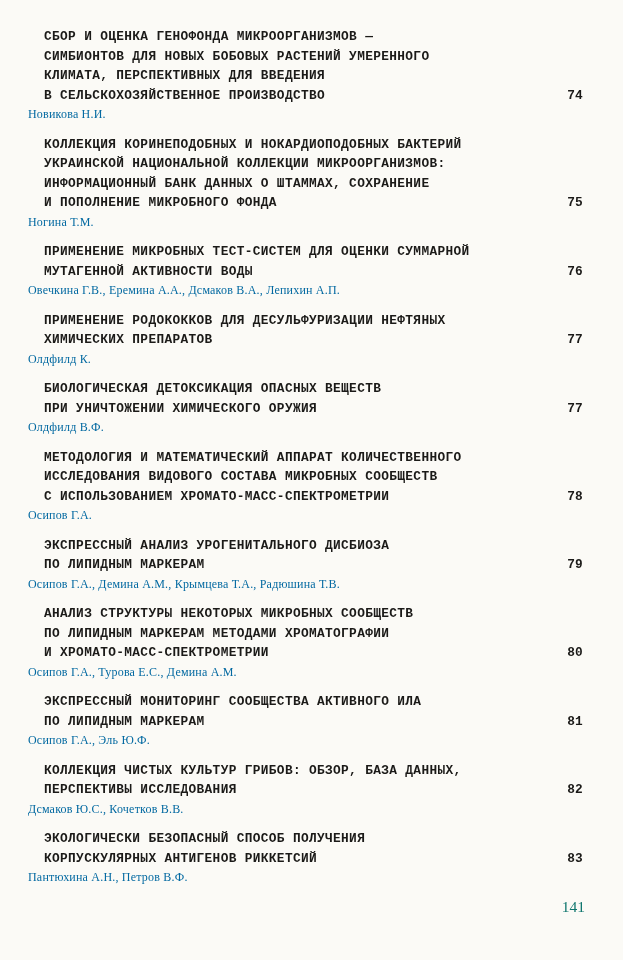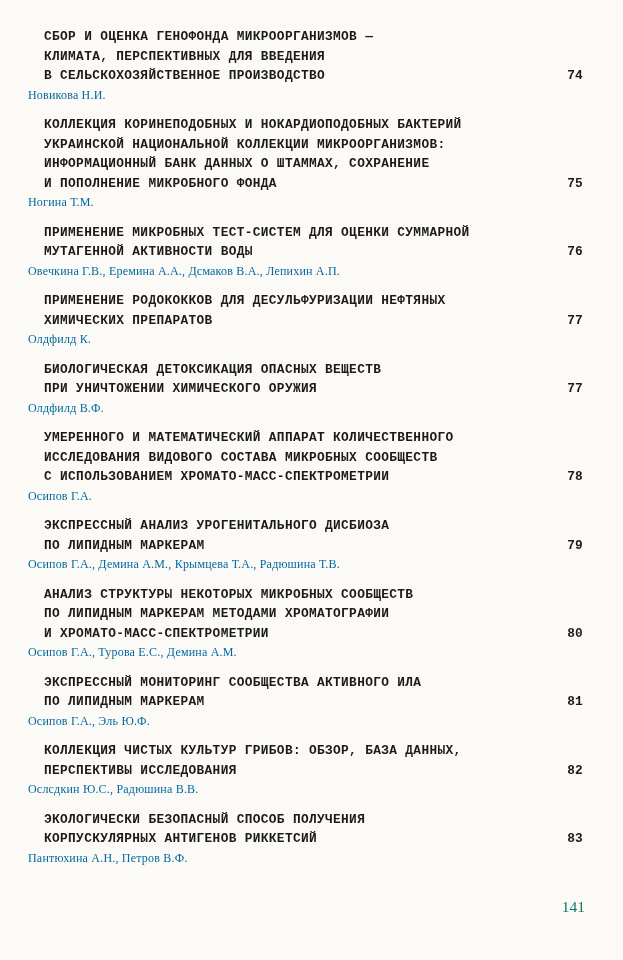--- a/index.html
+++ b/index.html
@@ -50,20 +50,21 @@
   }
 </style>
 </head>
 <body>
 
 <div class="toc">
 
   <div class="entry">
     <div class="title">
       <div class="tl">СБОР И ОЦЕНКА ГЕНОФОНДА МИКРООРГАНИЗМОВ —</div>
+      <div class="tl">СИМБИОНТОВ ДЛЯ НОВЫХ БОБОВЫХ РАСТЕНИЙ УМЕРЕННОГО</div>
       <div class="tl">КЛИМАТА, ПЕРСПЕКТИВНЫХ ДЛЯ ВВЕДЕНИЯ</div>
       <div class="tl tl-last">
         <span>В СЕЛЬСКОХОЗЯЙСТВЕННОЕ ПРОИЗВОДСТВО</span>
         <span class="pg">74</span>
       </div>
     </div>
     <div class="authors">Новикова Н.И.</div>
   </div>
 
   <div class="entry">
@@ -107,21 +108,21 @@
       <div class="tl tl-last">
         <span>ПРИ УНИЧТОЖЕНИИ ХИМИЧЕСКОГО ОРУЖИЯ</span>
         <span class="pg">77</span>
       </div>
     </div>
     <div class="authors">Олдфилд В.Ф.</div>
   </div>
 
   <div class="entry">
     <div class="title">
-      <div class="tl">УМЕРЕННОГО И МАТЕМАТИЧЕСКИЙ АППАРАТ КОЛИЧЕСТВЕННОГО</div>
+      <div class="tl">МЕТОДОЛОГИЯ И МАТЕМАТИЧЕСКИЙ АППАРАТ КОЛИЧЕСТВЕННОГО</div>
       <div class="tl">ИССЛЕДОВАНИЯ ВИДОВОГО СОСТАВА МИКРОБНЫХ СООБЩЕСТВ</div>
       <div class="tl tl-last">
         <span>С ИСПОЛЬЗОВАНИЕМ ХРОМАТО-МАСС-СПЕКТРОМЕТРИИ</span>
         <span class="pg">78</span>
       </div>
     </div>
     <div class="authors">Осипов Г.А.</div>
   </div>
 
   <div class="entry">
@@ -159,21 +160,21 @@
   </div>
 
   <div class="entry">
     <div class="title">
       <div class="tl">КОЛЛЕКЦИЯ ЧИСТЫХ КУЛЬТУР ГРИБОВ: ОБЗОР, БАЗА ДАННЫХ,</div>
       <div class="tl tl-last">
         <span>ПЕРСПЕКТИВЫ ИССЛЕДОВАНИЯ</span>
         <span class="pg">82</span>
       </div>
     </div>
-    <div class="authors">Ослсдкин Ю.С., Радюшина В.В.</div>
+    <div class="authors">Дсмаков Ю.С., Кочетков В.В.</div>
   </div>
 
   <div class="entry">
     <div class="title">
       <div class="tl">ЭКОЛОГИЧЕСКИ БЕЗОПАСНЫЙ СПОСОБ ПОЛУЧЕНИЯ</div>
       <div class="tl tl-last">
         <span>КОРПУСКУЛЯРНЫХ АНТИГЕНОВ РИККЕТСИЙ</span>
         <span class="pg">83</span>
       </div>
     </div>

